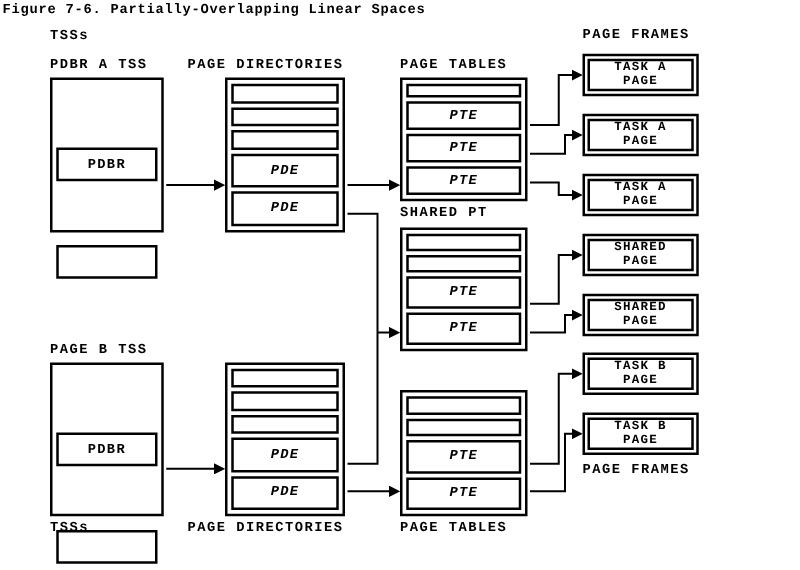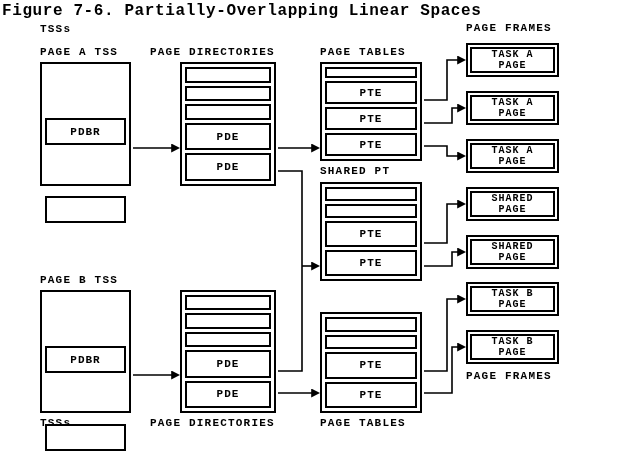--- a/index.html
+++ b/index.html
@@ -12,21 +12,21 @@
     position:relative;
     width:640px;
     height:456px;
     background:#fff;
     overflow:hidden;
   }
   .title {
     position:absolute;
     left:2px;
     top:2px;
-    font-size:16px;
+    font-size:11px;
     font-weight:bold;
     letter-spacing:0.6px;
     white-space:nowrap;
   }
   .lbl {
     position:absolute;
     font-size:11px;
     font-weight:bold;
     letter-spacing:1.2px;
     text-align:left;
@@ -44,21 +44,21 @@
   .cell {
     border:2px solid #000;
     display:flex;
     align-items:center;
     justify-content:center;
     font-size:11px;
     font-weight:bold;
     letter-spacing:1px;
     background:#fff;
   }
-  .grow { flex:1 1 auto; }
+  .grow { flex:1 1 auto;font-style:italic; }
   .h20  { height:27px; flex:0 0 auto;margin-top:48px; }
   .frame {
     position:absolute;
     left:466px;
     width:93px;
     height:34px;
     border:2px solid #000;
     padding:2px;
     background:#fff;
   }
@@ -110,21 +110,21 @@
     <path d="M424 146 H447 V156 H459" marker-end="url(#arr)"></path>
     <path d="M424 243 H447 V204 H459" marker-end="url(#arr)"></path>
     <path d="M424 266 H452 V252 H459" marker-end="url(#arr)"></path>
     <path d="M424 371 H447 V299 H459" marker-end="url(#arr)"></path>
     <path d="M424 393 H452 V347 H459" marker-end="url(#arr)"></path>
   </svg>
 
   <div class="title">Figure 7-6. Partially-Overlapping Linear Spaces</div>
 
   <div class="lbl" style="left:40px;top:23px;width:91px">TSSs</div>
-  <div class="lbl" style="left:40px;top:46px;width:91px">PAGE A TSS</div>
+  <div class="lbl" style="left:40px;top:46px;width:91px">PDBR A TSS</div>
   <div class="lbl" style="left:150px;top:46px;width:152px">PAGE DIRECTORIES</div>
   <div class="lbl" style="left:320px;top:46px;width:102px">PAGE TABLES</div>
   <div class="lbl" style="left:466px;top:22px;width:93px">PAGE FRAMES</div>
   <div class="lbl" style="left:320px;top:165px;width:102px">SHARED PT</div>
   <div class="lbl" style="left:40px;top:274px;width:91px">PAGE B TSS</div>
   <div class="lbl" style="left:466px;top:370px;width:93px">PAGE FRAMES</div>
   <div class="lbl" style="left:40px;top:417px;width:91px">TSSs</div>
   <div class="lbl" style="left:150px;top:417px;width:152px">PAGE DIRECTORIES</div>
   <div class="lbl" style="left:320px;top:417px;width:102px">PAGE TABLES</div>
 

